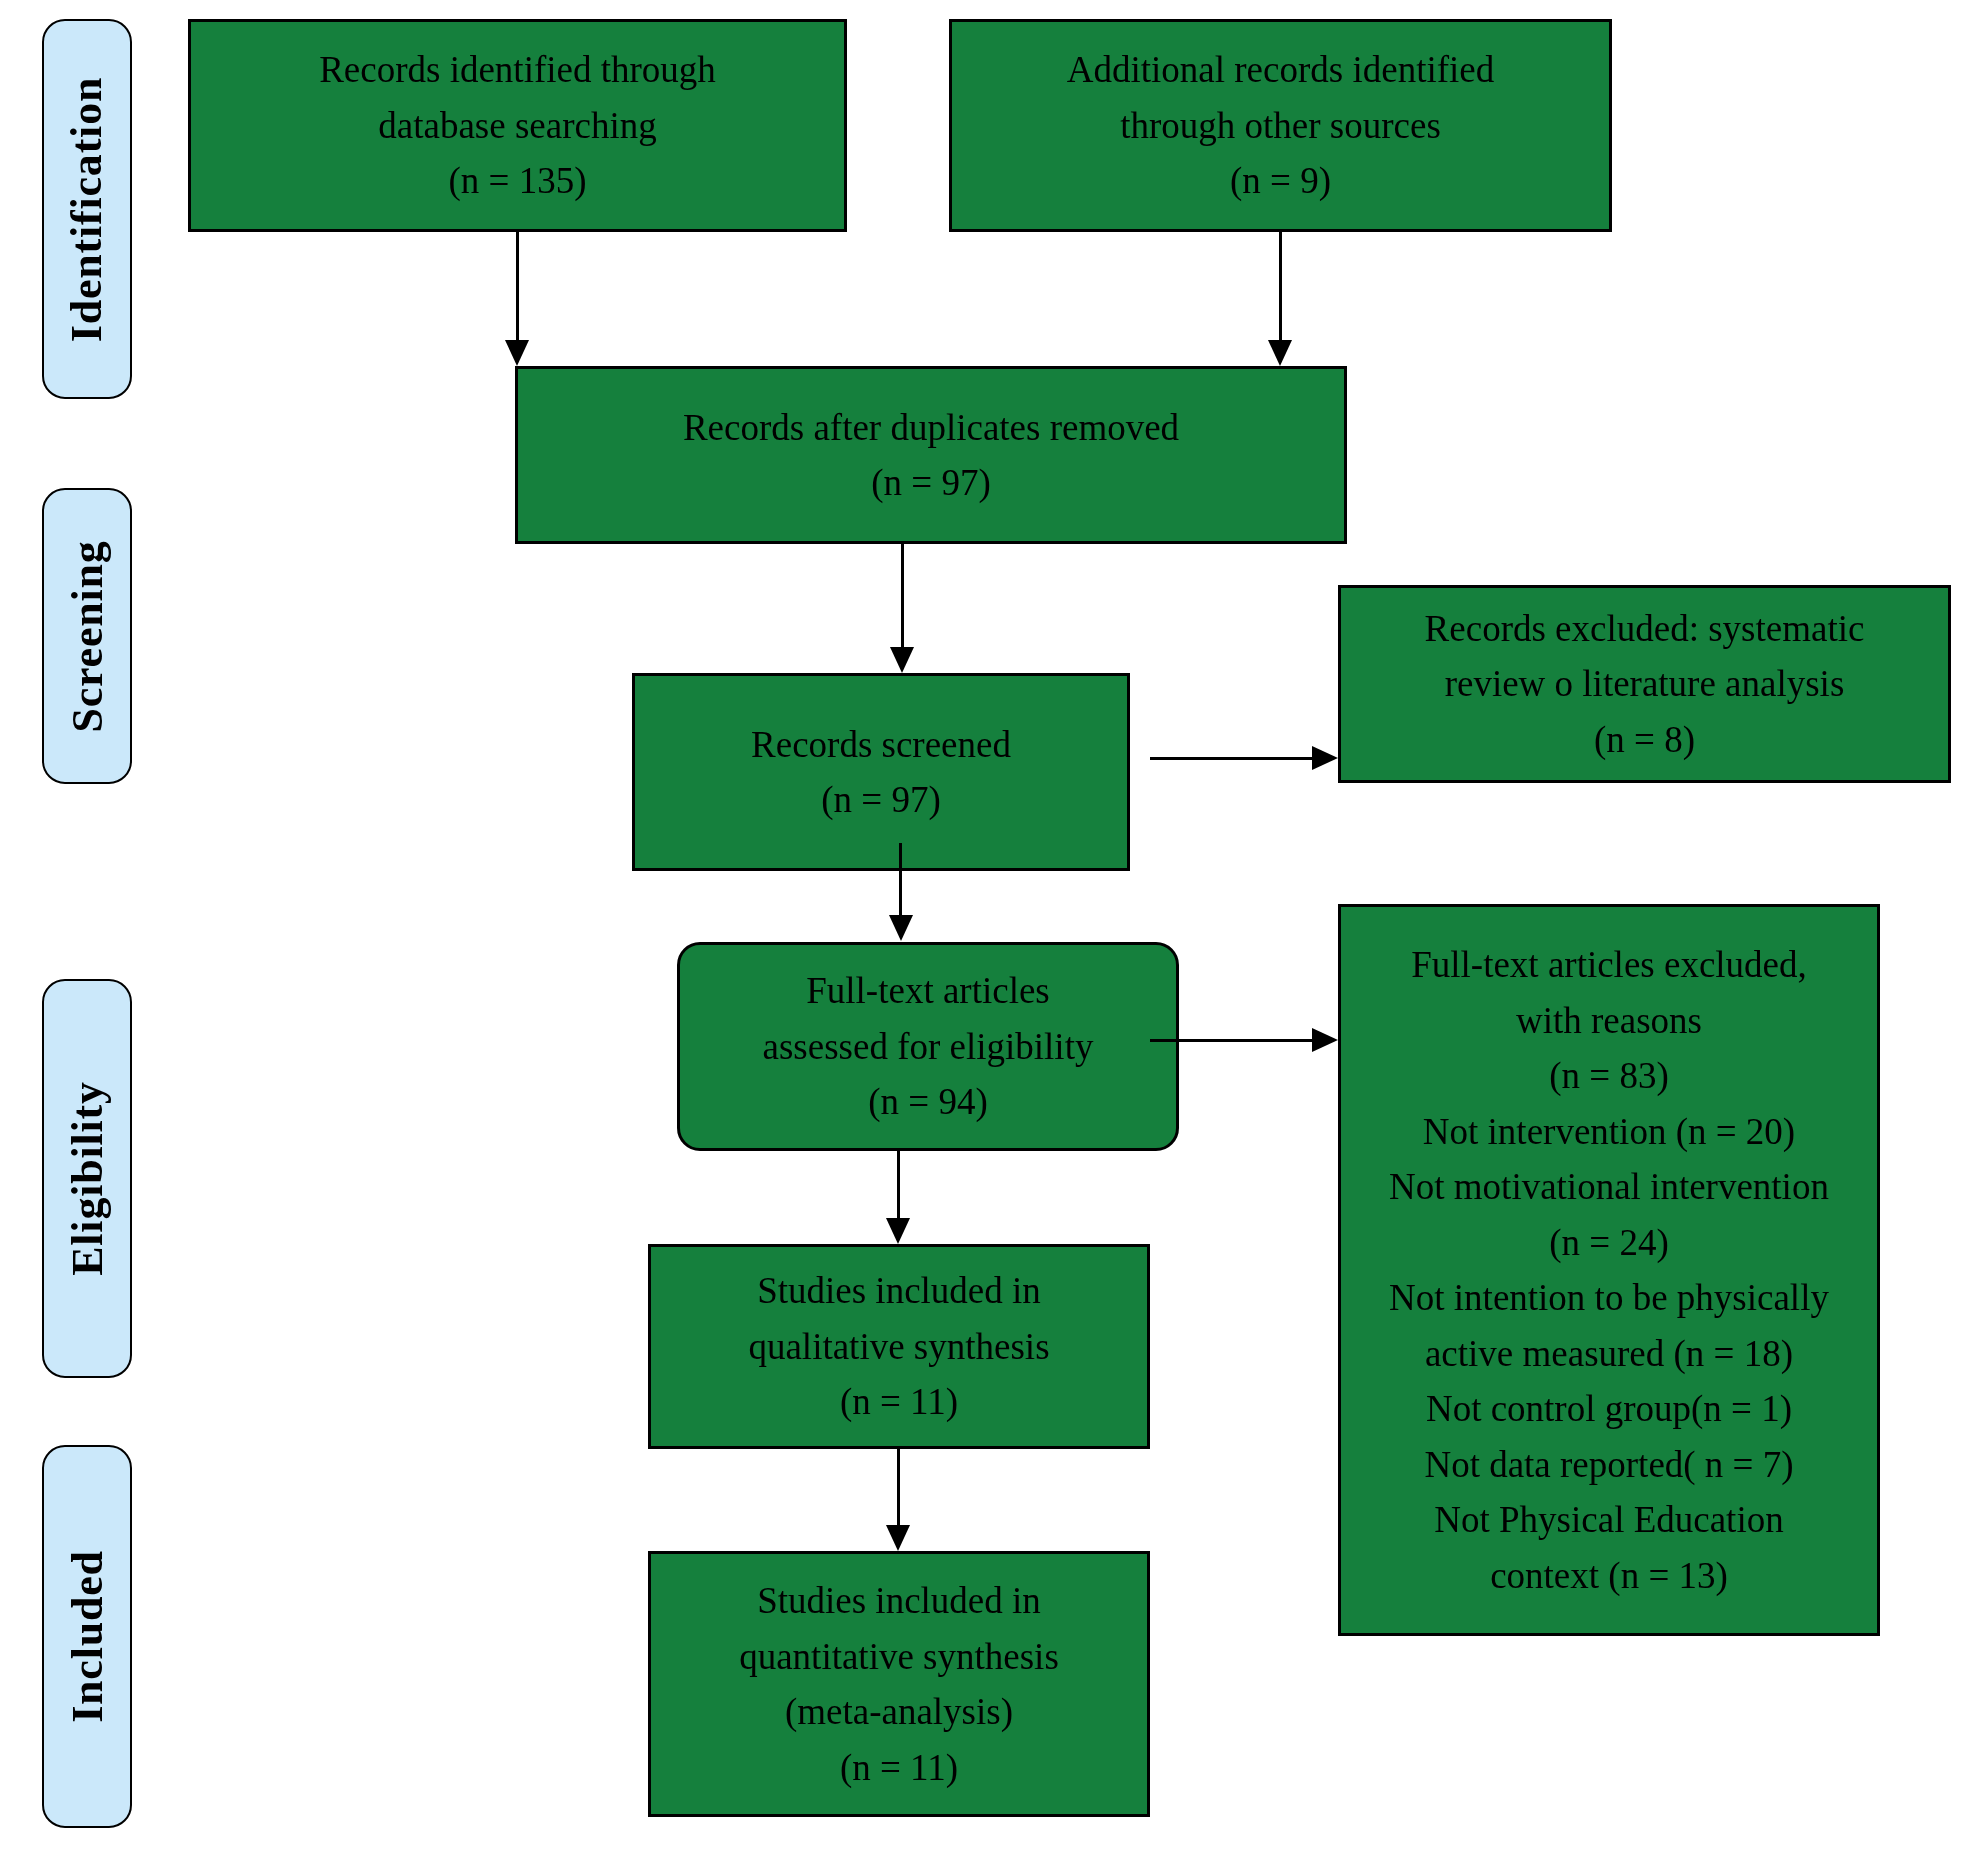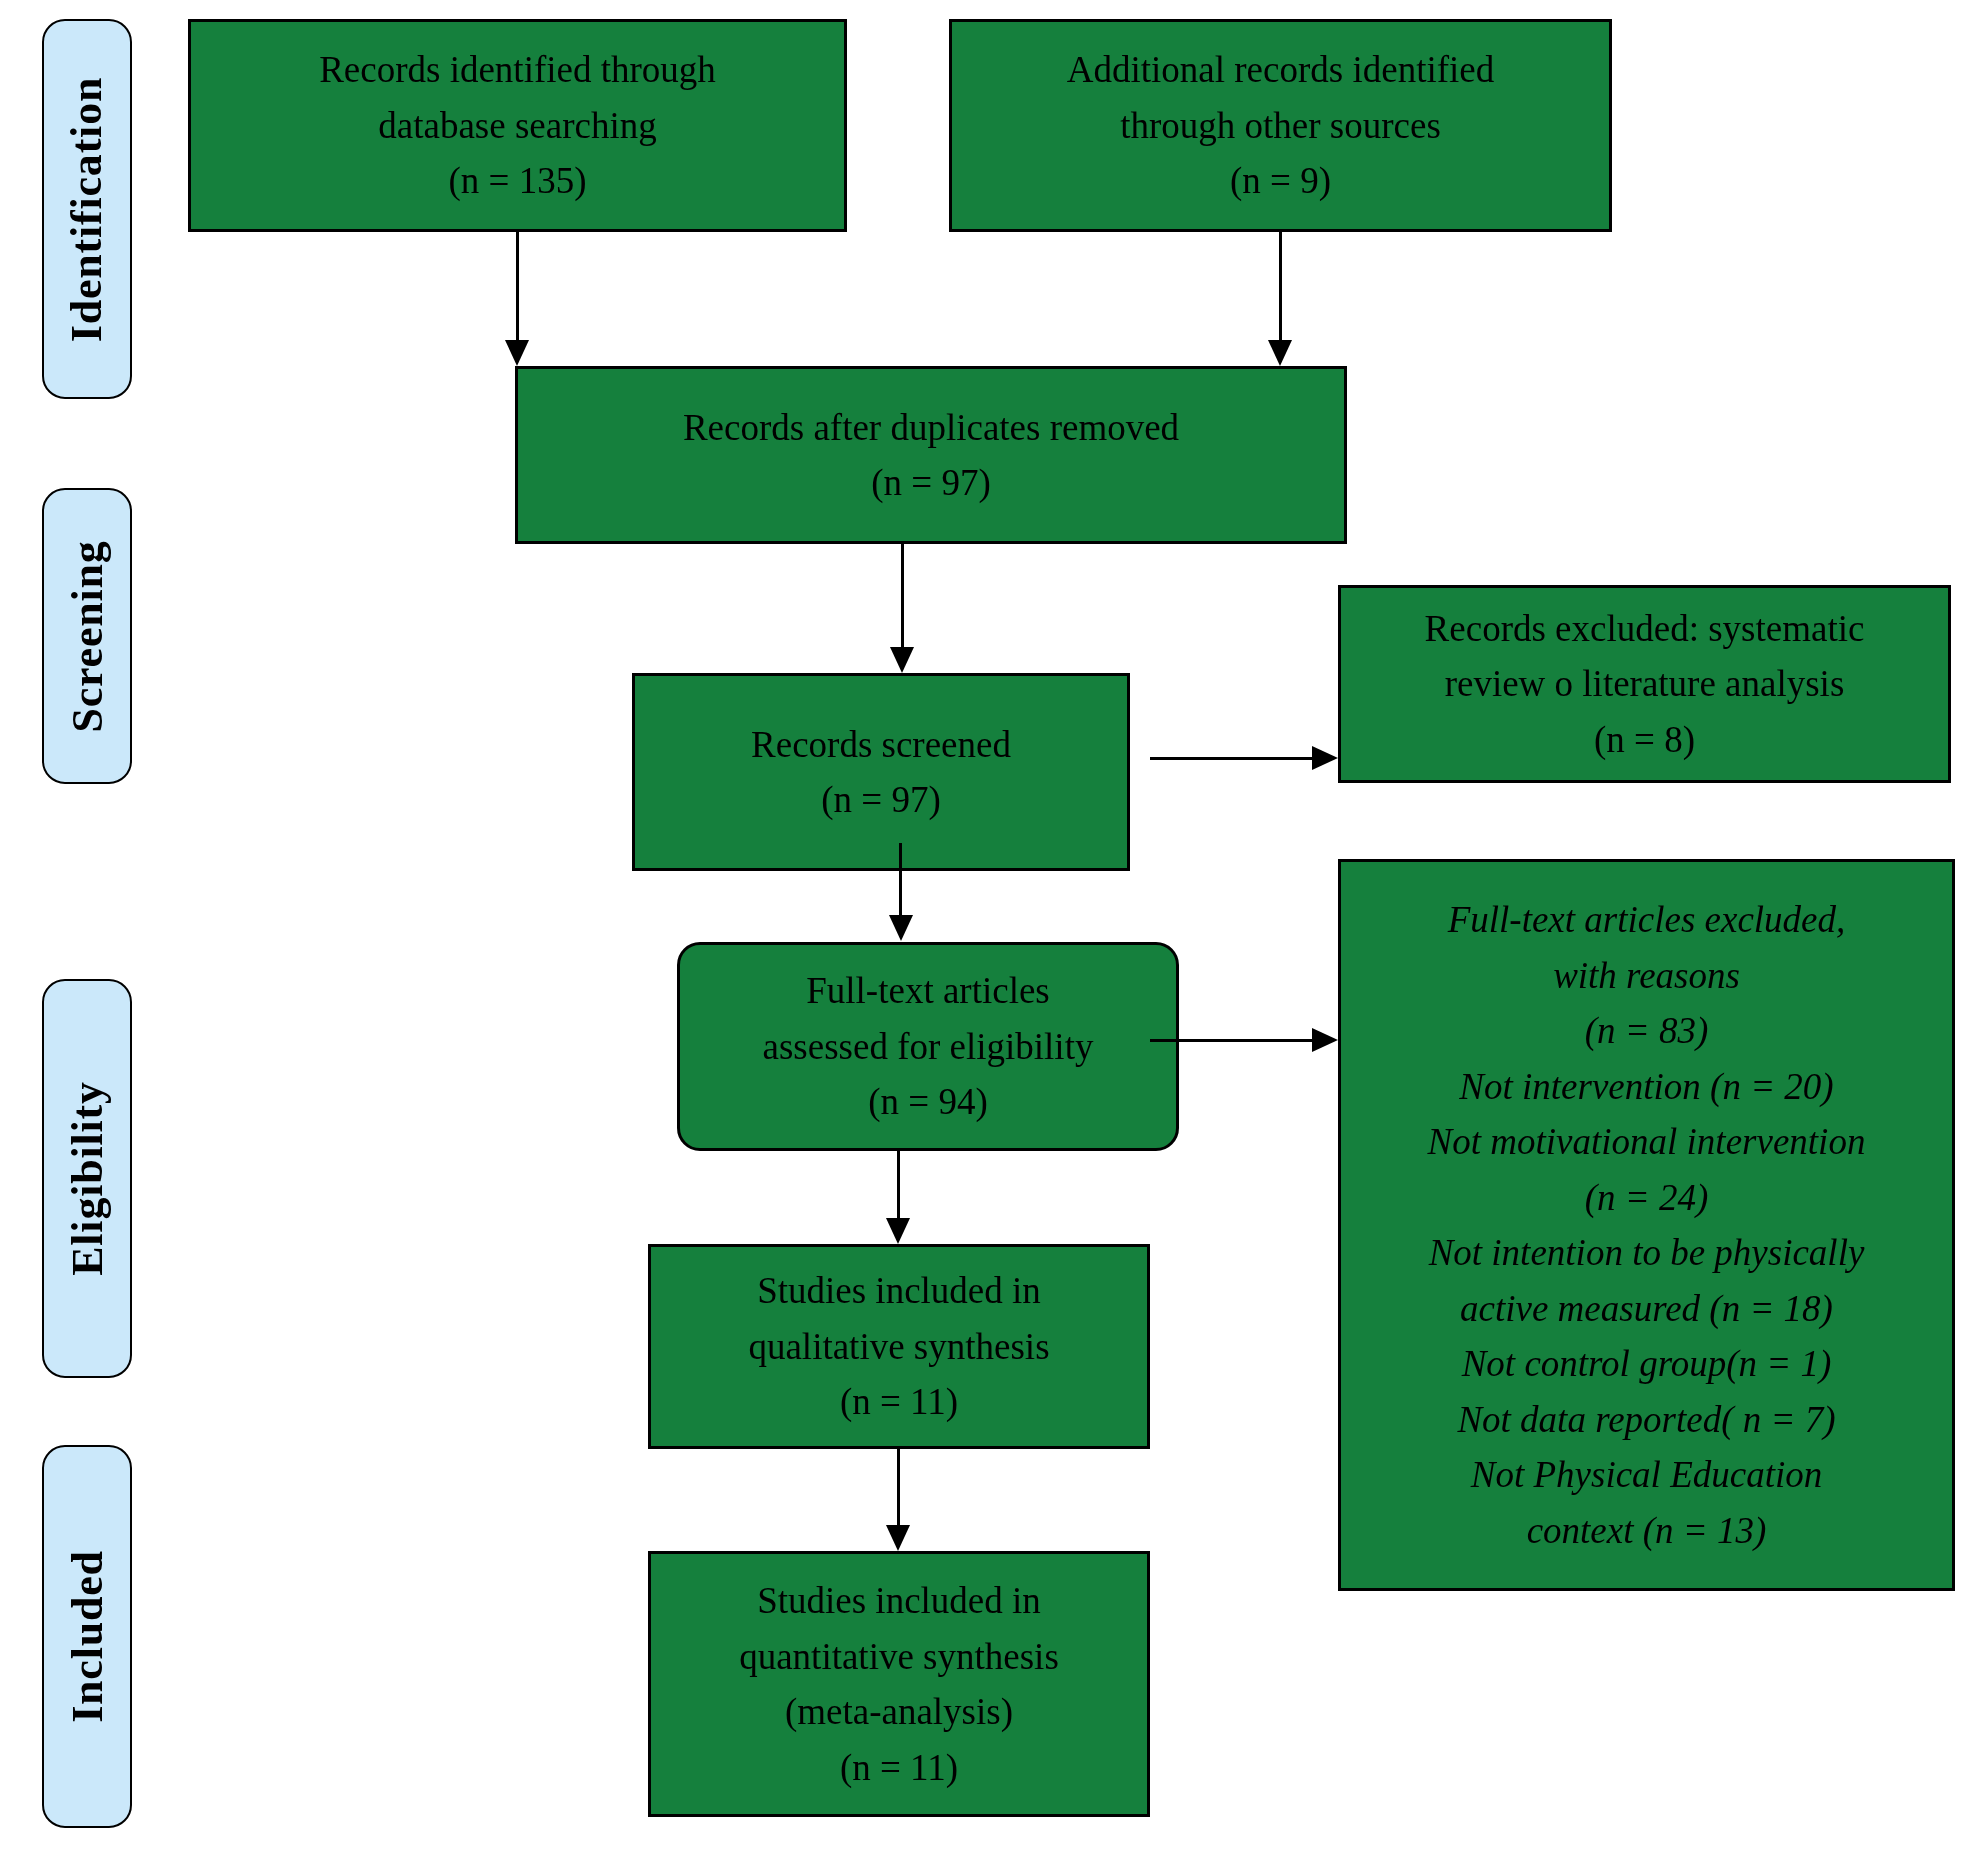--- a/index.html
+++ b/index.html
@@ -53,21 +53,21 @@
     font-size: 37px;
     line-height: 1.5;
     padding: 0 9.2px;
   }
   #box-records-identified   { left: 188px;  top: 19px;   width: 659px;  height: 213px; }
   #box-additional-records   { left: 949px; top: 19px;   width: 663px;  height: 213px; }
   #box-duplicates-removed   { left: 487px;  top: 366px;  width: 832px; height: 178px; margin-left: 28px; }
   #box-records-screened     { left: 632px;  top: 673px;  width: 498px;  height: 198px; }
   #box-records-excluded     { left: 1338px; top: 585px;  width: 613px;  height: 198px; }
   #box-fulltext-assessed    { left: 677px;  top: 942px; width: 502px;  height: 209px; border-radius: 23px; }
-  #box-fulltext-excluded    { left: 1338px; top: 859px; width: 617px;  height: 732px; font-style: italic; }
+  #box-fulltext-excluded    { left: 1338px; top: 904px; width: 542px;  height: 732px; }
   #box-qualitative          { left: 648px;  top: 1244px; width: 502px;  height: 205px; }
   #box-quantitative         { left: 648px;  top: 1551px; width: 502px;  height: 266px; }
 
   
   .vline { position: absolute; width: 3.1px;  background: #000000; }
   .hline { position: absolute; height: 3.1px; background: #000000; }
   .arr-down {
     position: absolute; width: 0; height: 0;
     border-left: 12.3px solid transparent;
     border-right: 12.3px solid transparent;

